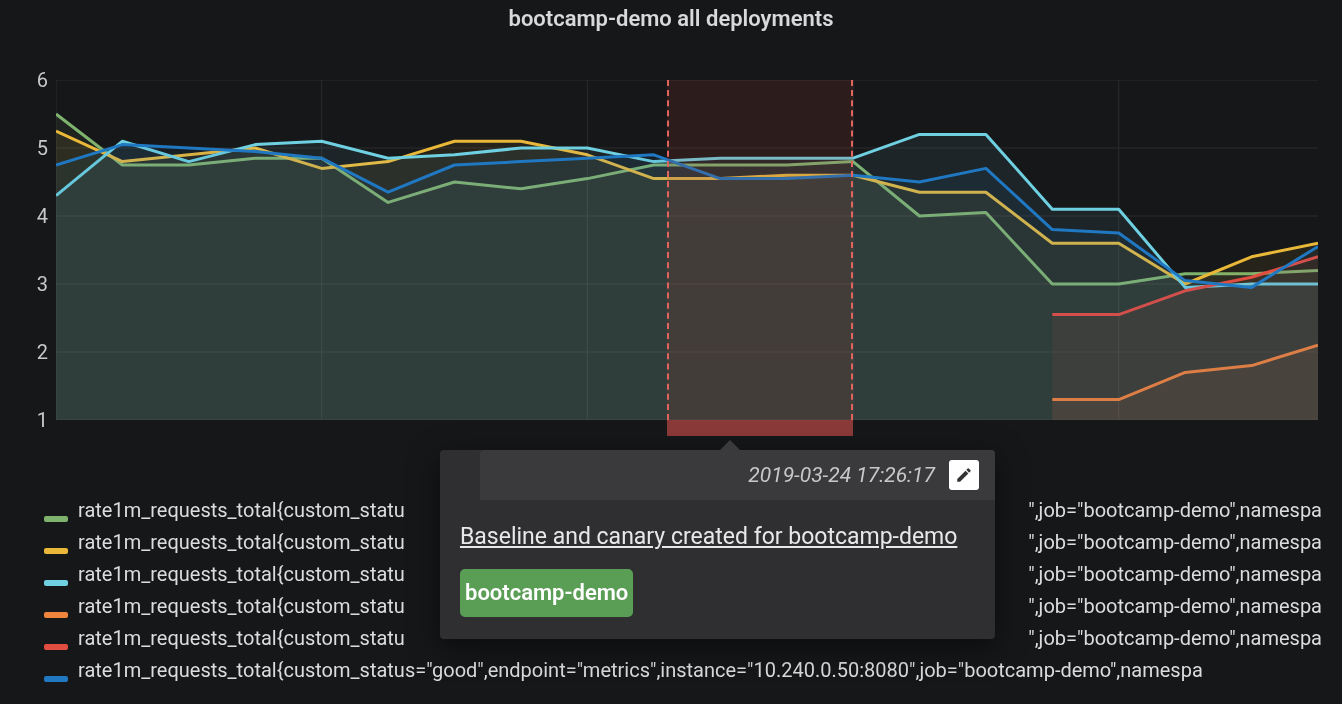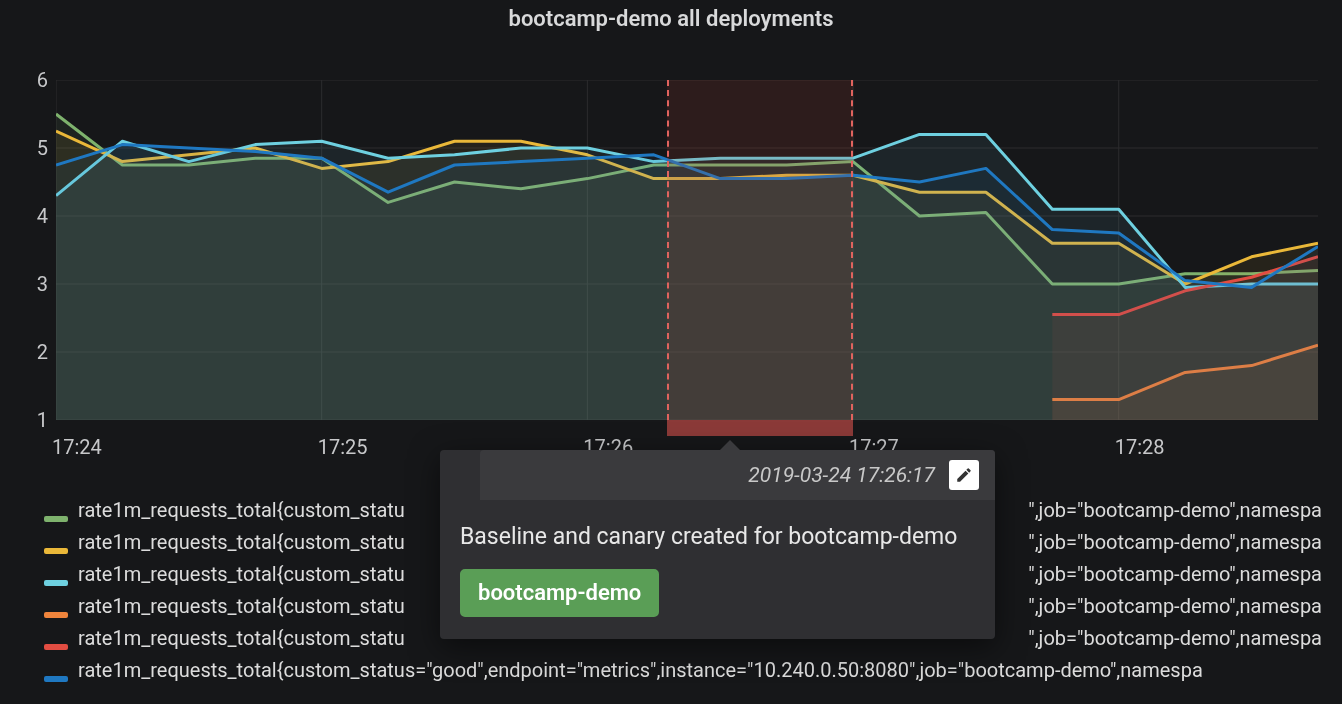--- a/index.html
+++ b/index.html
@@ -16,22 +16,22 @@
   .swatch{width:24px;height:6px;border-radius:2px;flex:0 0 24px;}
   .annot-band{position:absolute;top:0;height:100%;}
   .annot-band .edge{position:absolute;top:0;bottom:0;border-left:2px dashed #e0635e;}
   .annot-band .fill{position:absolute;top:0;bottom:0;left:0;right:0;background:rgba(180,60,50,0.15);}
   .annot-band .handle{position:absolute;left:0;right:0;bottom:-16px;height:16px;background:#8b3a38;}
   .tooltip{position:absolute;left:440px;top:450px;width:555px;background:#2f2f32;border-radius:4px;box-shadow:0 8px 30px rgba(0,0,0,.5);}
   .tooltip .arrow{position:absolute;top:-10px;left:280px;width:0;height:0;border-left:10px solid transparent;border-right:10px solid transparent;border-bottom:10px solid #3a3a3d;}
   .tooltip-header{display:flex;align-items:center;justify-content:flex-end;gap:14px;padding:10px 16px;background:#3a3a3d;border-radius:4px 4px 0 0;margin-left:40px;}
   .tooltip-timestamp{font-style:italic;font-size:21px;color:#c8c8c8;}
   .edit-btn{width:30px;height:30px;background:#fff;border-radius:3px;display:flex;align-items:center;justify-content:center;cursor:pointer;}
-  .tooltip-body{padding:20px 20px 22px;font-size:23px;color:#e8e8e8;line-height:1.45;}
-  .tag{display:inline-block;margin-top:16px;padding:6px 16px;border:2px solid #5a9e56;border-radius:5px;background:#5a9e56;color:#fff;font-size:22px;font-weight:600;}
+  .tooltip-body{padding:20px 20px 22px;font-size:23px;color:#e8e8e8;line-height:1.45;text-decoration:underline;}
+  .tag{display:inline-block;margin-top:16px;padding:6px 3px;border:2px solid #5a9e56;border-radius:5px;background:#5a9e56;color:#fff;font-size:22px;font-weight:600;}
   svg{display:block;}
 </style>
 </head>
 <body>
 
 <div class="panel">
   <div class="panel-title">bootcamp-demo all deployments</div>
 
   <div class="chart-region">
     <div class="y-ticks" id="y-ticks">
@@ -68,27 +68,20 @@
           <path d="M0 340 L0 85 L66.42105263157895 64.60000000000002 L132.8421052631579 68 L199.26315789473682 71.39999999999998 L265.6842105263158 78.20000000000005 L332.10526315789474 112.20000000000002 L398.52631578947364 85 L464.9473684210526 81.60000000000002 L531.3684210526316 78.20000000000005 L597.7894736842105 74.80000000000001 L664.2105263157895 98.60000000000002 L730.6315789473684 98.60000000000002 L797.0526315789473 95.20000000000002 L863.4736842105264 102.00000000000003 L929.8947368421052 88.4 L996.3157894736843 149.60000000000002 L1062.7368421052631 152.99999999999997 L1129.157894736842 200.6 L1195.578947368421 207.4 L1262 166.6 L1262 340 Z" fill="#1f78c1" fill-opacity="0.08"></path>
           <path d="M0 85 L66.42105263157895 64.60000000000002 L132.8421052631579 68 L199.26315789473682 71.39999999999998 L265.6842105263158 78.20000000000005 L332.10526315789474 112.20000000000002 L398.52631578947364 85 L464.9473684210526 81.60000000000002 L531.3684210526316 78.20000000000005 L597.7894736842105 74.80000000000001 L664.2105263157895 98.60000000000002 L730.6315789473684 98.60000000000002 L797.0526315789473 95.20000000000002 L863.4736842105264 102.00000000000003 L929.8947368421052 88.4 L996.3157894736843 149.60000000000002 L1062.7368421052631 152.99999999999997 L1129.157894736842 200.6 L1195.578947368421 207.4 L1262 166.6" fill="none" stroke="#1f78c1" stroke-width="3" stroke-linejoin="round"></path>
         </svg>
       <div id="annot-band" class="annot-band" style="left: 611.074px; width: 185.979px;">
         <div class="fill"></div>
         <div class="edge" style="left:0"></div>
         <div class="edge" style="right:0"></div>
         <div class="handle"></div>
       </div>
     </div>
-    <div class="x-ticks" id="x-ticks">
-        <div class="x-tick" style="left: 0px;">17:24</div>
-        <div class="x-tick" style="left: 265.684px;">17:25</div>
-        <div class="x-tick" style="left: 531.368px;">17:26</div>
-        <div class="x-tick" style="left: 797.053px;">17:27</div>
-        <div class="x-tick" style="left: 1062.74px;">17:28</div>
-      </div>
   </div>
 
   <div class="legend" id="legend">
       <div class="legend-row">
         <span class="swatch" style="background: rgb(126, 178, 109);"></span>
         <span>rate1m_requests_total{custom_statu</span>
         <span style="margin-left: auto;">",job="bootcamp-demo",namespa</span>
       </div>
       <div class="legend-row">
         <span class="swatch" style="background: rgb(234, 184, 57);"></span>

